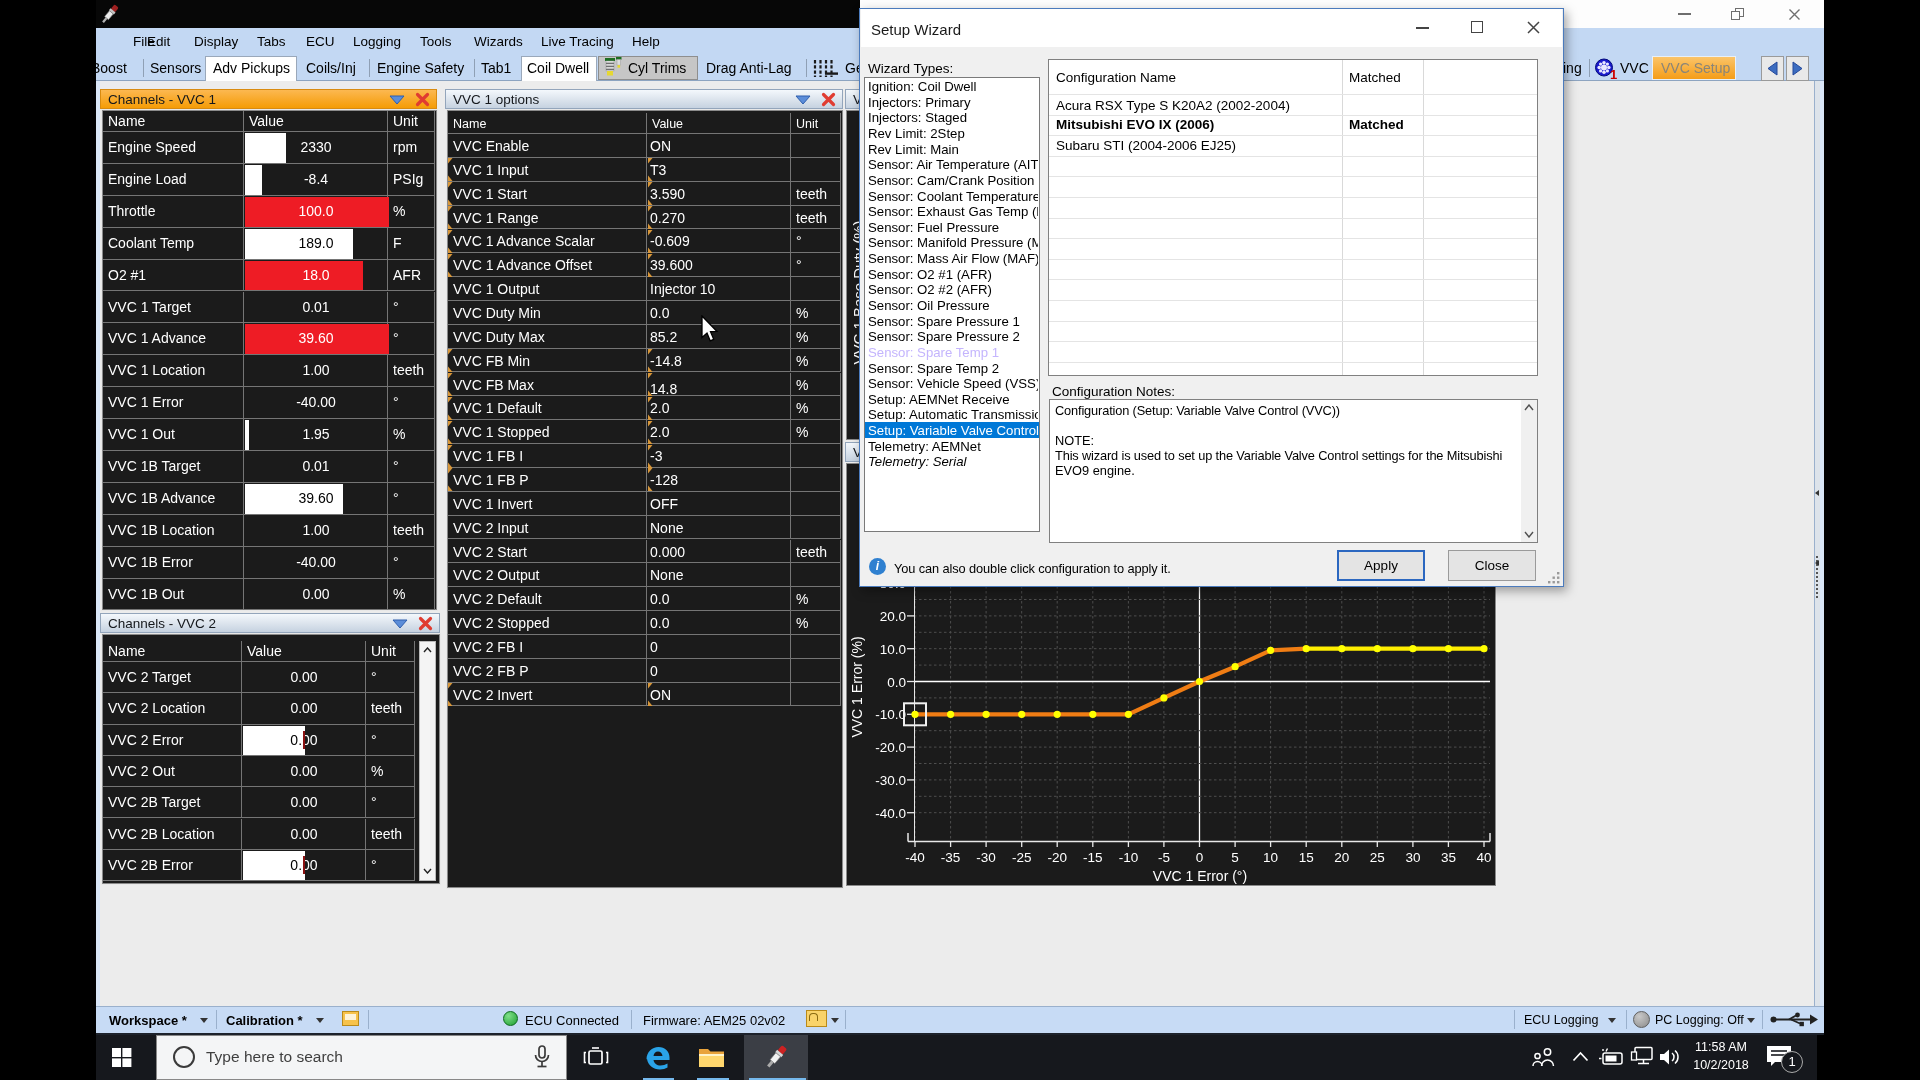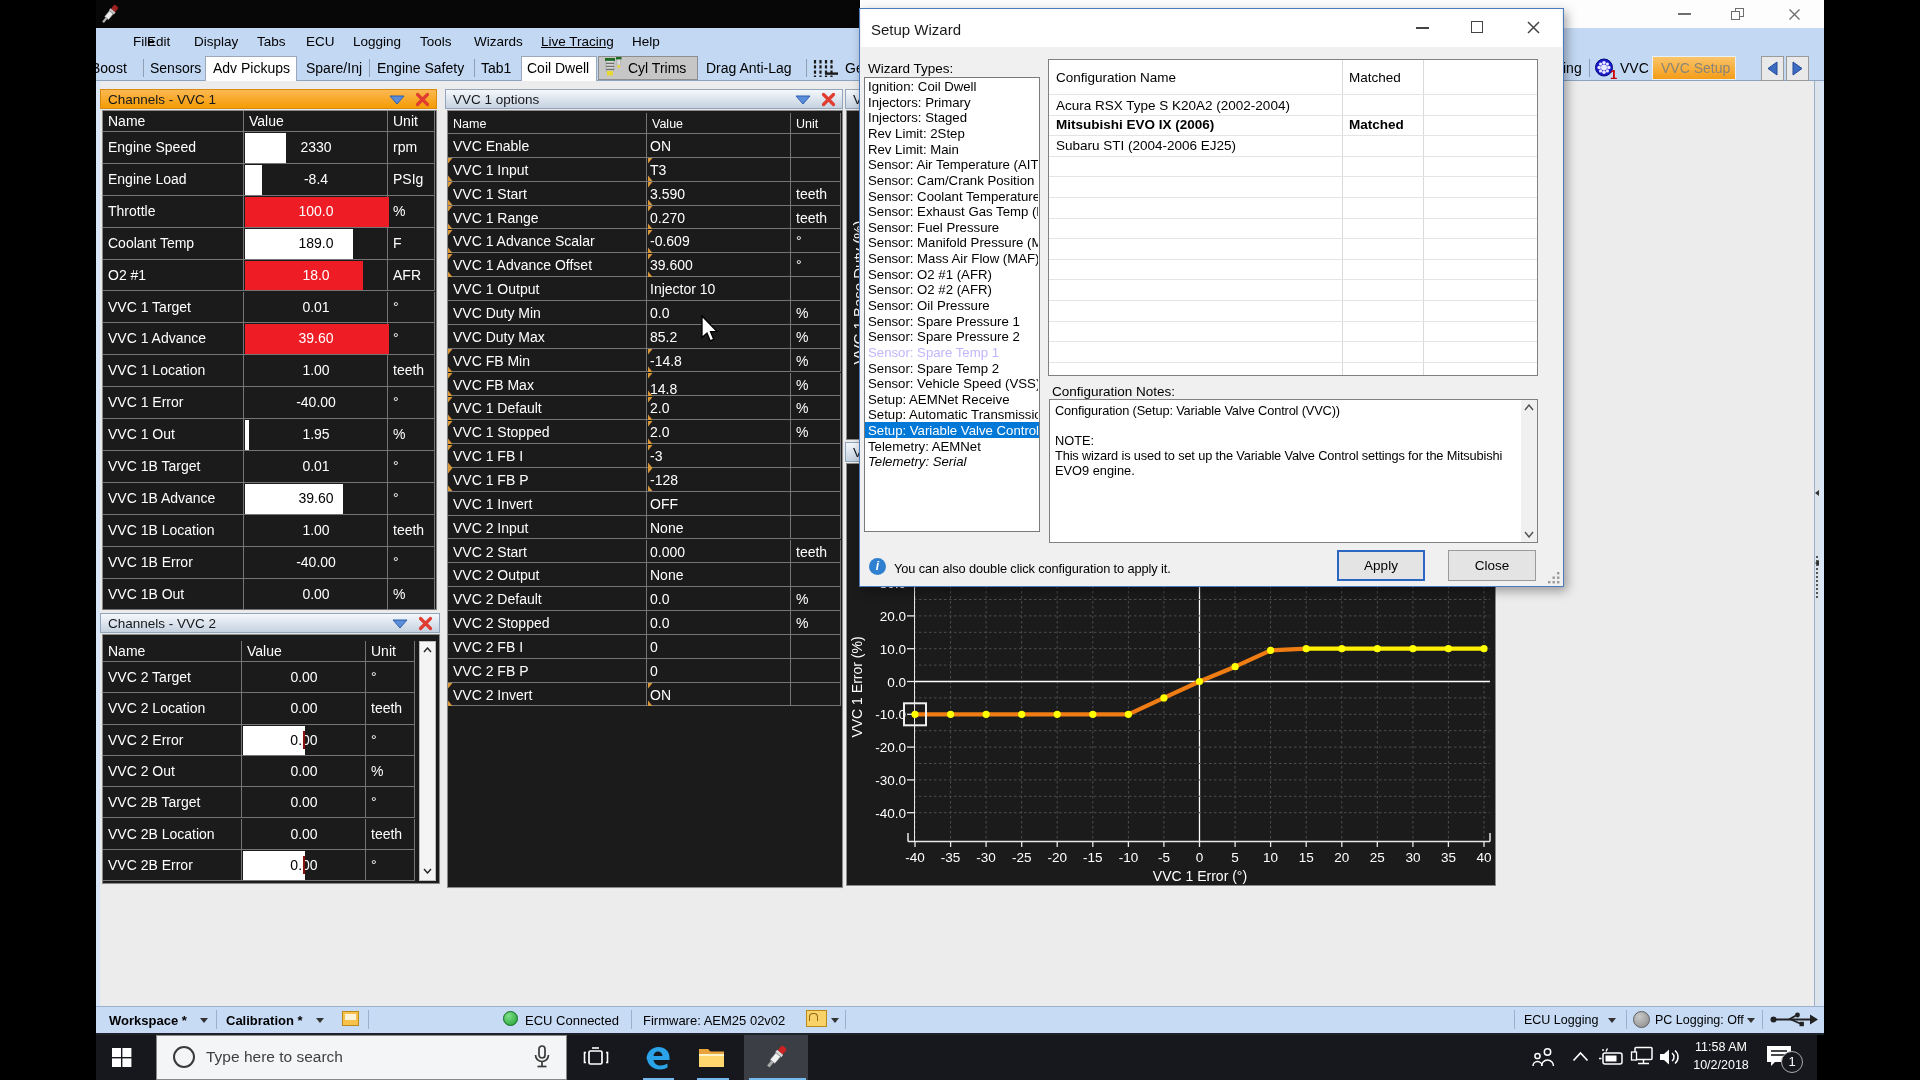--- a/index.html
+++ b/index.html
@@ -31,31 +31,31 @@
     </svg>
 <div class="abs" style="left:96px;top:28px;width:1728px;height:27px;background:#c3d8f3;"></div>
 <div class="abs" style="left:105px;top:34px;font-size:13.5px;color:#000;margin-left:28px;">File</div>
 <div class="abs" style="left:147px;top:34px;font-size:13.5px;color:#000;">Edit</div>
 <div class="abs" style="left:194px;top:34px;font-size:13.5px;color:#000;">Display</div>
 <div class="abs" style="left:257px;top:34px;font-size:13.5px;color:#000;">Tabs</div>
 <div class="abs" style="left:306px;top:34px;font-size:13.5px;color:#000;">ECU</div>
 <div class="abs" style="left:353px;top:34px;font-size:13.5px;color:#000;">Logging</div>
 <div class="abs" style="left:420px;top:34px;font-size:13.5px;color:#000;">Tools</div>
 <div class="abs" style="left:474px;top:34px;font-size:13.5px;color:#000;">Wizards</div>
-<div class="abs" style="left:541px;top:34px;font-size:13.5px;color:#000;text-decoration:underline;">Live Tracing</div>
+<div class="abs" style="left:541px;top:34px;font-size:13.5px;color:#000;">Live Tracing</div>
 <div class="abs" style="left:632px;top:34px;font-size:13.5px;color:#000;">Help</div>
 <div class="abs" style="left:96px;top:55px;width:1728px;height:26px;background:#c3d8f3;border-bottom:1px solid #8da4c0;"></div>
 <div class="abs" style="left:96px;top:55px;width:44px;height:26px;overflow:hidden;">
       <span class="abs" style="left:-5px;top:5px;font-size:14px;">Boost</span>
     </div>
 <div class="sep" style="left:143px;top:59px;height:18px;"></div>
 <div class="abs" style="left:150px;top:60px;font-size:14px;color:#000;">Sensors</div>
 <div class="abs" style="left:205px;top:56px;width:92px;height:25px;background:#fff;border:1px solid #9aa8ba;border-bottom:none;"></div>
 <div class="abs" style="left:213px;top:60px;font-size:14px;">Adv Pickups</div>
-<div class="abs" style="left:306px;top:60px;font-size:14px;color:#000;">Spare/Inj</div>
+<div class="abs" style="left:306px;top:60px;font-size:14px;color:#000;">Coils/Inj</div>
 <div class="sep" style="left:369px;top:59px;height:18px;"></div>
 <div class="abs" style="left:377px;top:60px;font-size:14px;color:#000;">Engine Safety</div>
 <div class="sep" style="left:474px;top:59px;height:18px;"></div>
 <div class="abs" style="left:481px;top:60px;font-size:14px;color:#000;">Tab1</div>
 <div class="abs" style="left:521px;top:56px;width:76px;height:25px;background:#fff;border:1px solid #9aa8ba;border-bottom:none;"></div>
 <div class="abs" style="left:527px;top:60px;font-size:14px;">Coil Dwell</div>
 <div class="abs" style="left:598px;top:56px;width:100px;height:24px;background:#c6c6c6;border:1px solid #8e8e8e;"></div>
 <svg class="abs" style="left:602px;top:57px;" width="22" height="22" viewBox="0 0 22 22">
 <rect x="3" y="1" width="10" height="3" fill="#1d6e22"></rect>
 <rect x="4" y="4" width="8" height="10" fill="#f0f0f0" stroke="#999" stroke-width="0.5"></rect>

